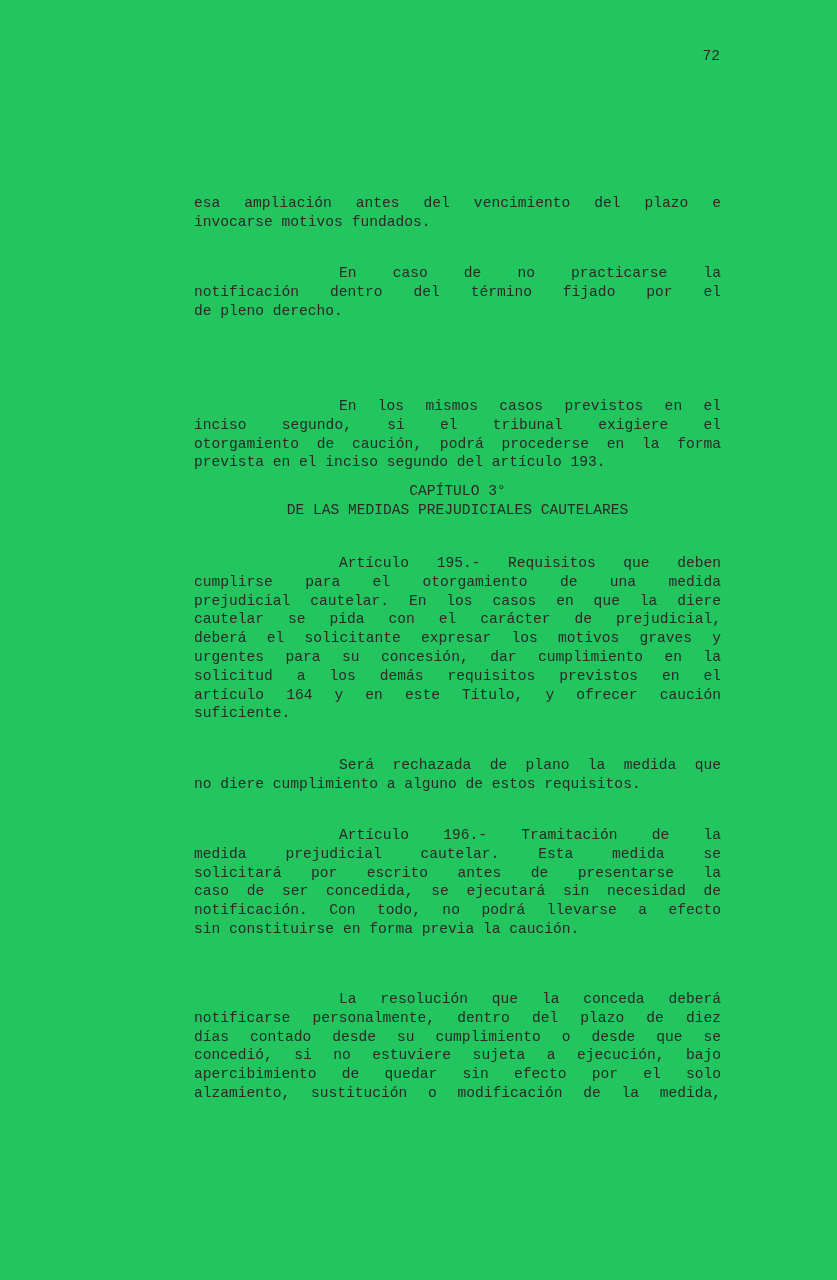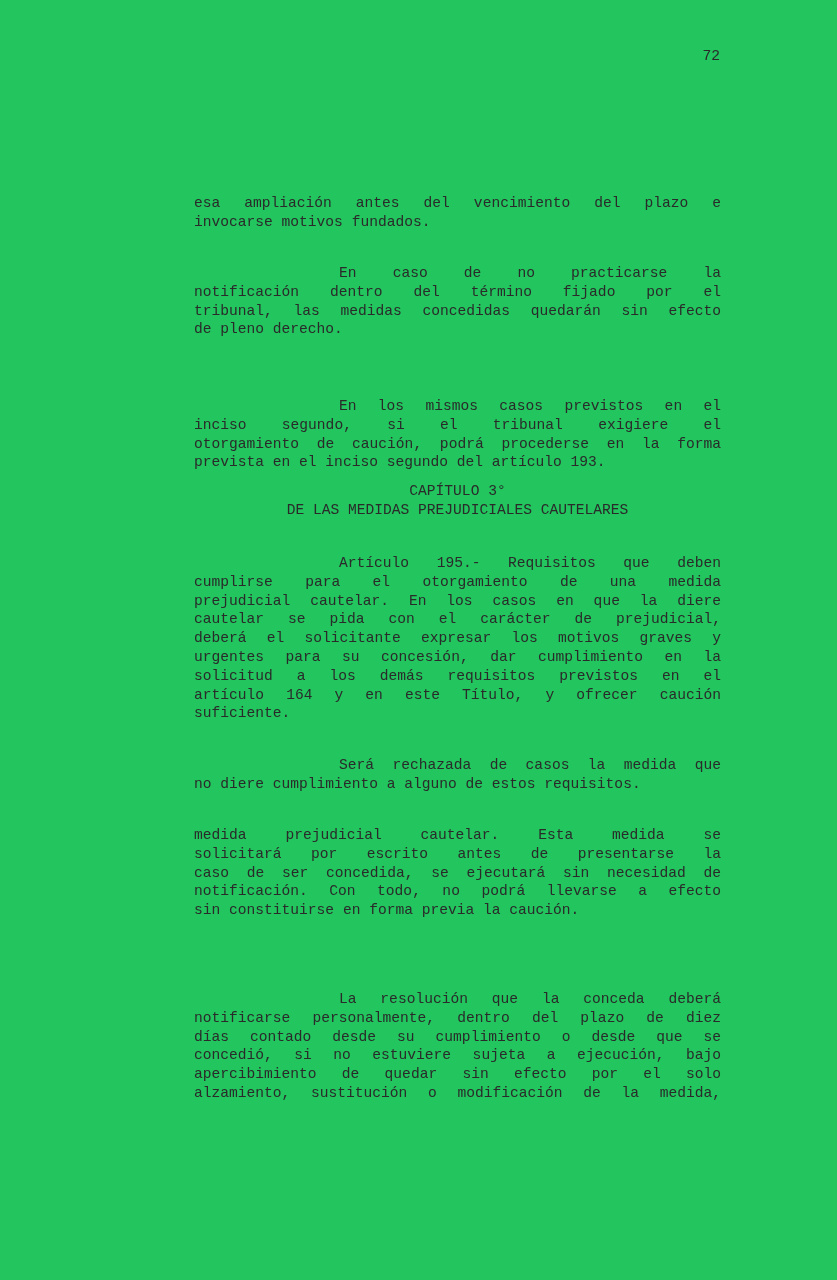--- a/index.html
+++ b/index.html
@@ -22,21 +22,20 @@
   <div class="mono page-number">72</div>
 
   <div class="mono block" style="top:194px;">
     <div class="line">esa ampliación antes del vencimiento del plazo e</div>
     <div class="line last">invocarse motivos fundados.</div>
   </div>
 
   <div class="mono block" style="top:264px;">
     <div class="line indent">En caso de no practicarse la</div>
     <div class="line">notificación dentro del término fijado por el</div>
-    <div class="line">tribunal, las medidas concedidas quedarán sin efecto</div>
     <div class="line last">de pleno derecho.</div>
   </div>
 
   <div class="mono block" style="top:372px;margin-top:25px;">
     <div class="line indent">En los mismos casos previstos en el</div>
     <div class="line">inciso segundo, si el tribunal exigiere el</div>
     <div class="line">otorgamiento de caución, podrá procederse en la forma</div>
     <div class="line last">prevista en el inciso segundo del artículo 193.</div>
   </div>
 
@@ -51,25 +50,26 @@
     <div class="line">prejudicial cautelar. En los casos en que la diere</div>
     <div class="line">cautelar se pida con el carácter de prejudicial,</div>
     <div class="line">deberá el solicitante expresar los motivos graves y</div>
     <div class="line">urgentes para su concesión, dar cumplimiento en la</div>
     <div class="line">solicitud a los demás requisitos previstos en el</div>
     <div class="line">artículo 164 y en este Título, y ofrecer caución</div>
     <div class="line last">suficiente.</div>
   </div>
 
   <div class="mono block" style="top:756px;">
-    <div class="line indent">Será rechazada de casos la medida que</div>
+    <div class="line indent">Será rechazada de plano la medida que</div>
     <div class="line last">no diere cumplimiento a alguno de estos requisitos.</div>
   </div>
 
   <div class="mono block" style="top:826px;">
+    <div class="line indent">Artículo 196.- Tramitación de la</div>
     <div class="line">medida prejudicial cautelar. Esta medida se</div>
     <div class="line">solicitará por escrito antes de presentarse la</div>
     <div class="line">caso de ser concedida, se ejecutará sin necesidad de</div>
     <div class="line">notificación. Con todo, no podrá llevarse a efecto</div>
     <div class="line last">sin constituirse en forma previa la caución.</div>
   </div>
 
   <div class="mono block" style="top:990px;">
     <div class="line indent">La resolución que la conceda deberá</div>
     <div class="line">notificarse personalmente, dentro del plazo de diez</div>

